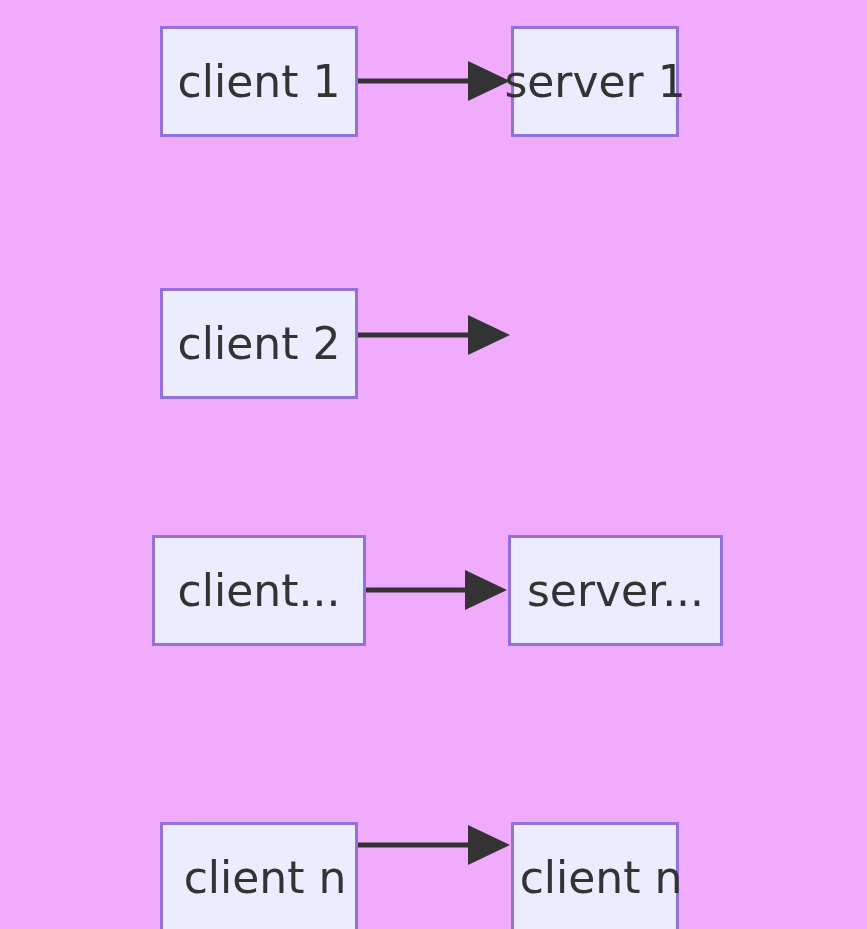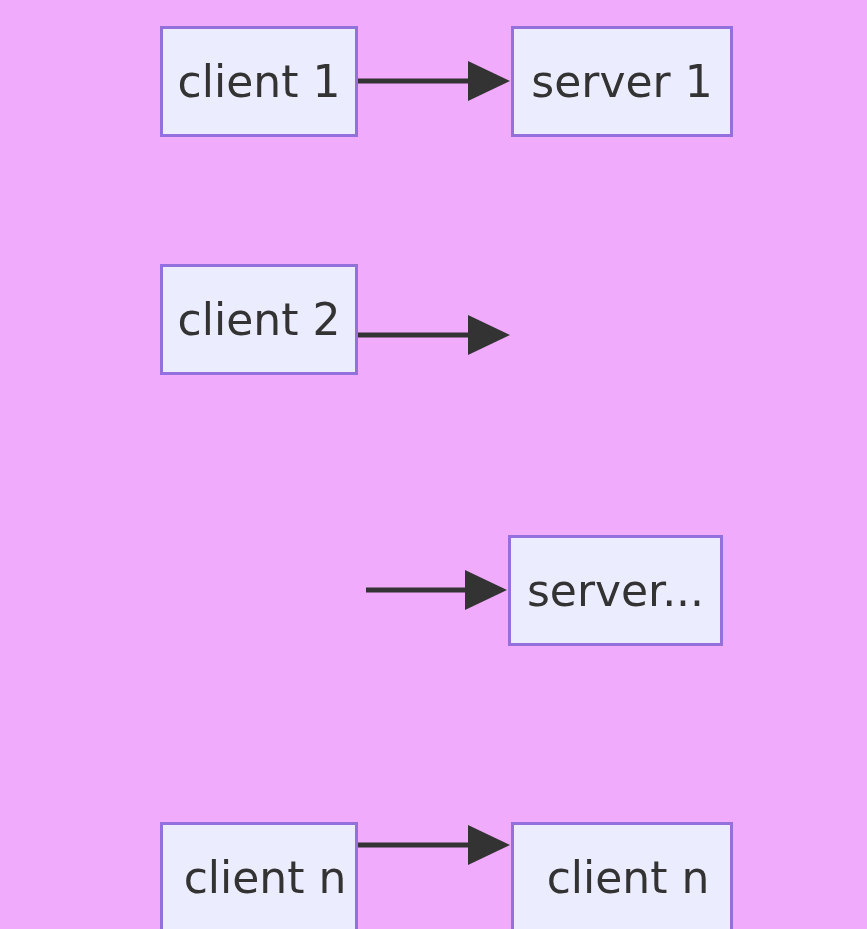--- a/index.html
+++ b/index.html
@@ -23,23 +23,23 @@
     border: 3px solid #9370db;
     display: flex;
     align-items: center;
     justify-content: center;
     color: #333333;
     font-size: 44px;
     line-height: 1;
     white-space: nowrap;
   }
   .client { left: 160px; width: 198px; }
-  .server { left: 511px; width: 222px; }
+  .server { left: 511px; width: 168px; }
   .r1 { top: 26px; }
-  .r2 { top: 264px; }
+  .r2 { top: 288px; }
   .r3 { top: 535px; }
   .r4 { top: 822px; padding-left: 12px; }
   .client.r3 { left: 152px; width: 214px; }
   .server.r3 { left: 508px; width: 215px; }
   .arrow {
     position: absolute;
     height: 50px;
     display: block;
   }
   .arrow.std { left: 358px; width: 153px; }
@@ -66,20 +66,23 @@
   </div>
 
   <div class="node client r2">
     <span>client 2</span>
   </div>
   <svg class="arrow std a2" viewBox="0 0 153 50" xmlns="http://www.w3.org/2000/svg">
     <line x1="0" y1="25" x2="112" y2="25" stroke="#333333" stroke-width="5"></line>
     <polygon points="110,5 110,45 152,25" fill="#333333"></polygon>
   </svg>
 
+  <div class="node client r3">
+    <span>client...</span>
+  </div>
   <svg class="arrow wide a3" viewBox="0 0 142 50" xmlns="http://www.w3.org/2000/svg">
     <line x1="0" y1="25" x2="101" y2="25" stroke="#333333" stroke-width="5"></line>
     <polygon points="99,5 99,45 141,25" fill="#333333"></polygon>
   </svg>
   <div class="node server r3">
     <span>server...</span>
   </div>
 
   <div class="node client r4">
     <span>client n</span>

